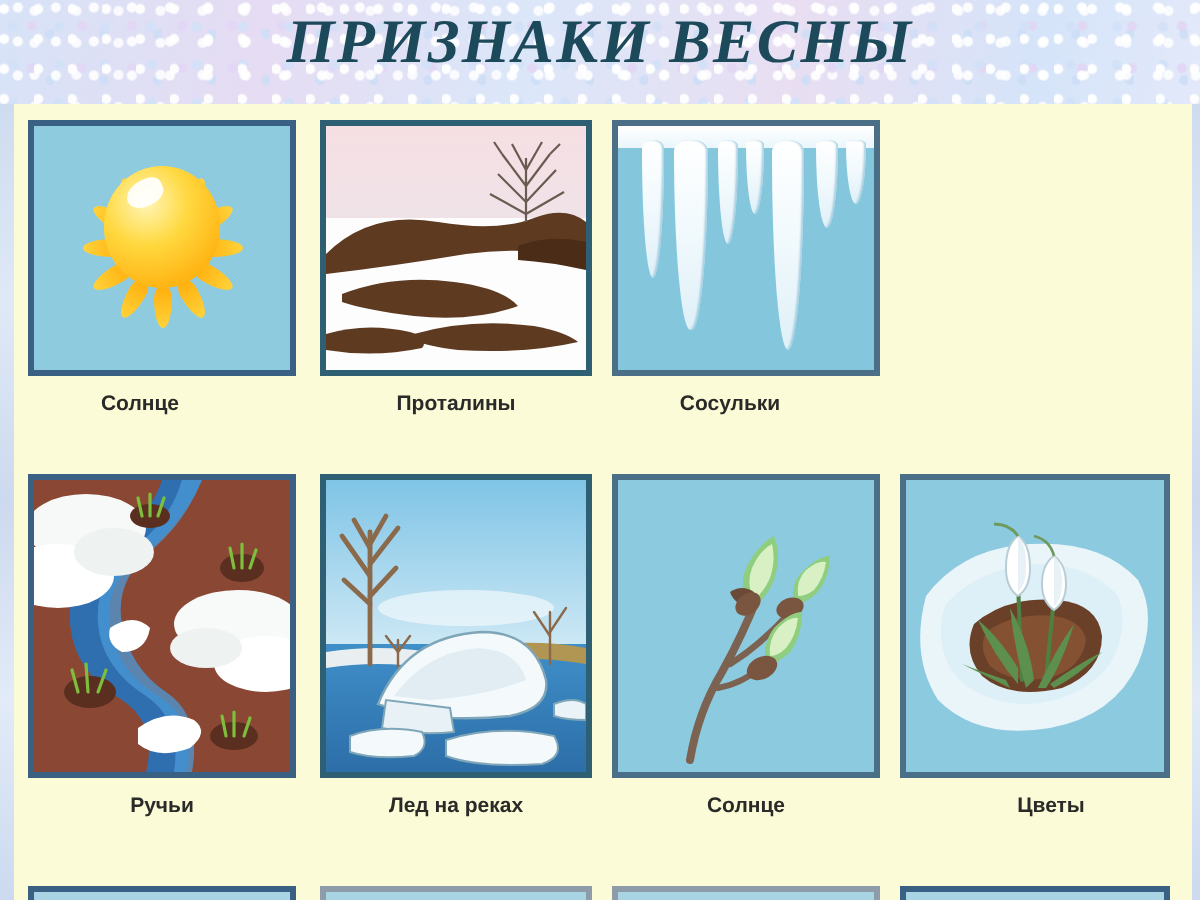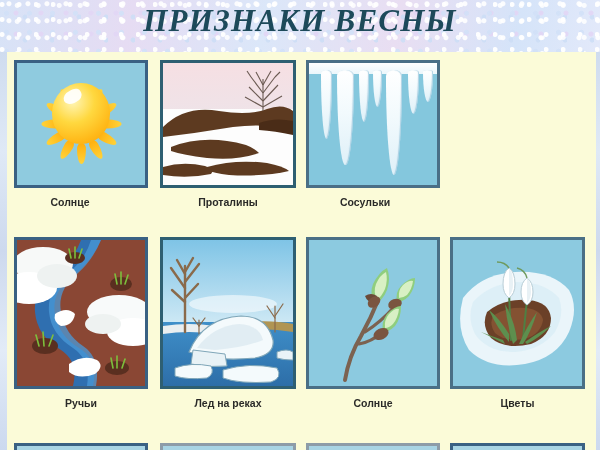--- a/index.html
+++ b/index.html
@@ -342,21 +342,21 @@
             <path d="M74 92 Q72 82 78 74 Q86 66 92 66 Q92 78 86 86 Q80 92 74 92 Z" fill="#8fce7e"></path>
             <path d="M76 88 Q75 80 80 74 Q86 68 90 69 Q89 78 84 84 Q80 88 76 88 Z" fill="#d8f0c4"></path>
             <ellipse cx="72" cy="94" rx="8" ry="5.5" transform="rotate(-26 72 94)" fill="#7a5540"></ellipse>
           </g>
         </svg>
       </div>
     </div>
     <div class="caption" style="top:160px;">Солнце</div>
   </div>
 
-  <div class="cell" style="left:450px; top:237px; width:135px; height:180px;">
+  <div class="cell" style="left:450px; top:237px; width:151px; height:180px;">
     <div class="frame slate" style="width:135px; height:152px;">
       <div class="art">
         <div class="fl-bg"></div>
         <svg width="129" height="146" viewBox="0 0 129 146" style="position:absolute; left:0; top:0;">
           <path d="M10 58 Q28 34 62 32 Q98 30 116 50 Q126 68 116 92 Q104 118 72 124 Q36 130 16 110 Q2 88 10 58 Z" fill="#eaf5fa"></path>
           <path d="M20 62 Q36 44 64 42 Q92 42 106 58 Q112 74 102 92 Q88 110 62 112 Q34 112 22 94 Q14 78 20 62 Z" fill="#d7ecf5" opacity=".7"></path>
           <path d="M34 72 Q50 58 76 60 Q96 62 98 78 Q98 96 78 104 Q52 110 38 98 Q28 86 34 72 Z" fill="#6b4028"></path>
           <path d="M40 76 Q54 66 74 68 Q88 70 90 80 Q88 94 72 99 Q52 102 42 93 Q36 84 40 76 Z" fill="#845232"></path>
           <g stroke="#4f7f43" stroke-width="2" fill="none" stroke-linecap="round">
             <path d="M58 100 Q57 76 56 52"></path>

